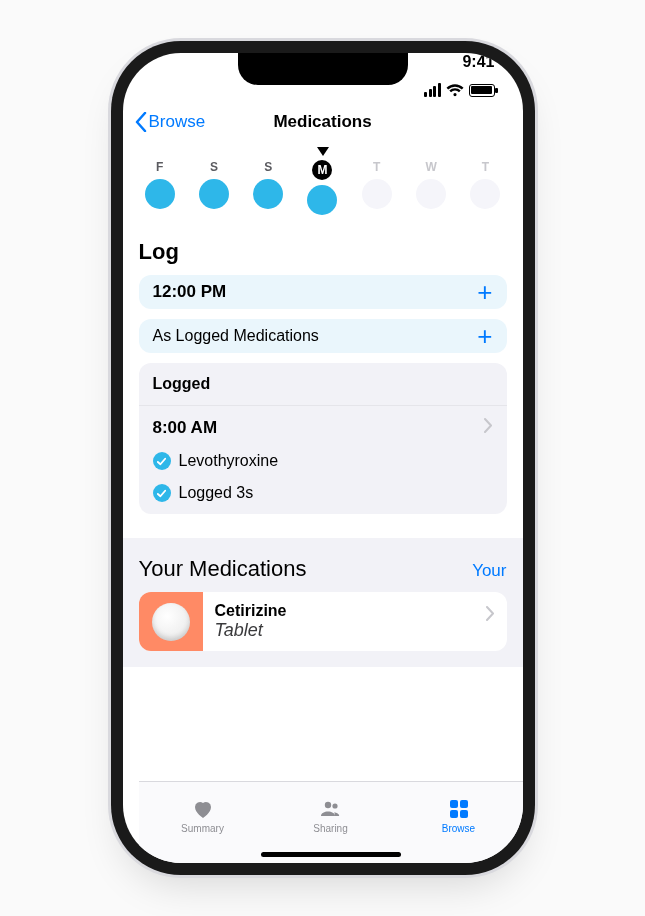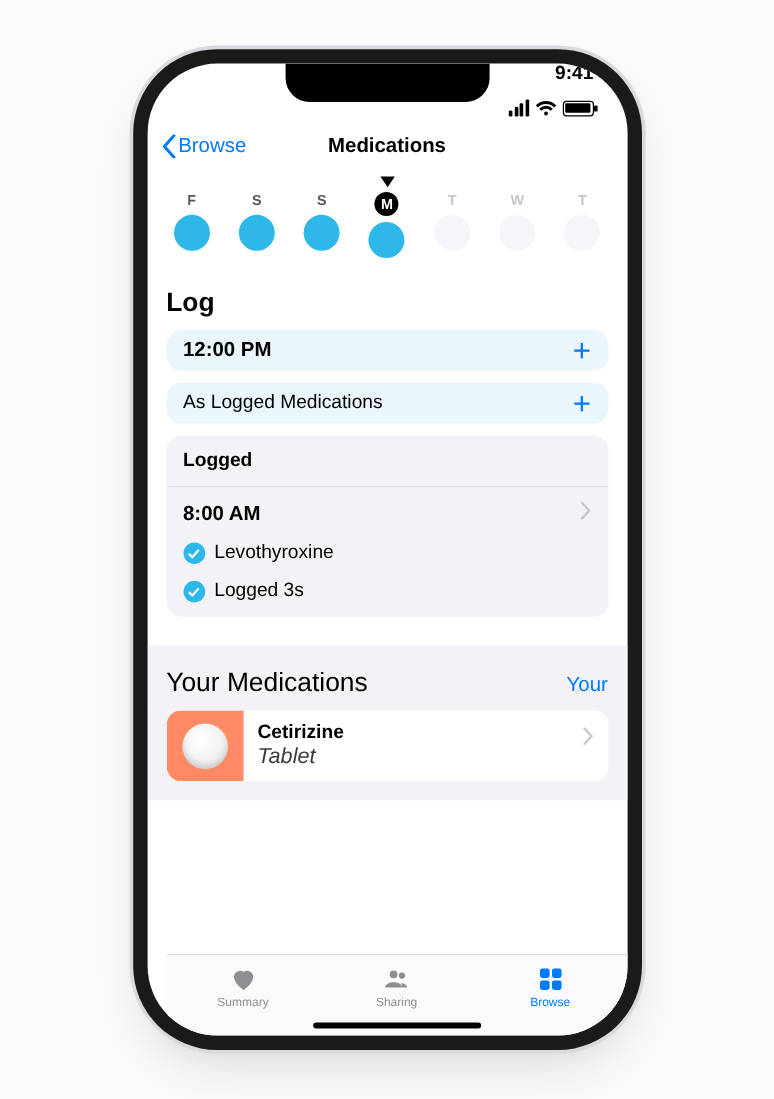--- a/index.html
+++ b/index.html
@@ -163,21 +163,21 @@
   .med-card-inner .info{ padding:10px 0; font-size:16px;}
   .med-card-inner .info .name{font-weight:700;}
   .med-card-inner .info .sub{font-size:18px; color:#3a3a3c;font-style:italic;}
   .med-card-inner .chev{
     position:absolute; right:12px; top:14px; color:#c7c7cc;
   }
 
   
   .tabbar {
     position:absolute; left:16px; right:0; bottom:0;
-    height:68px;
+    height:82px;
     border-top:.5px solid #d9d9de;
     background:rgba(250,250,252,.96);
     display:flex;
     padding-bottom:14px;
   }
   .tab { flex:1; display:flex; flex-direction:column; align-items:center; justify-content:center; gap:2px;
          font-size:10px; color:var(--ios-gray-text); }
   .tab.active { color:var(--ios-blue); }
   .tab svg{ width:24px; height:24px; }
   .home-ind {

